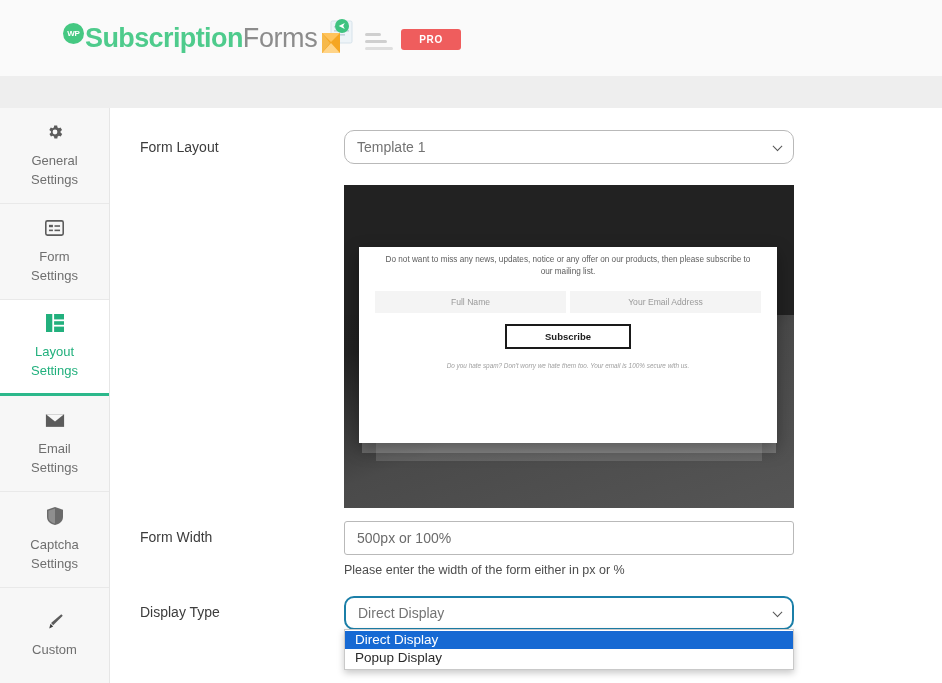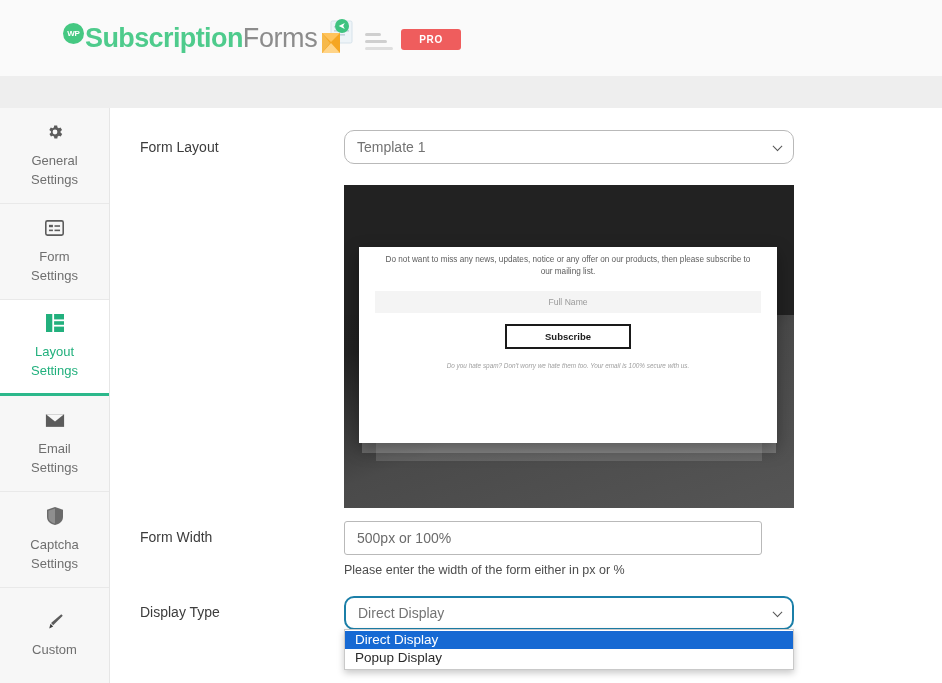--- a/index.html
+++ b/index.html
@@ -92,21 +92,21 @@
     background: #ffffff;
   }
   .row { position: absolute; left: 0; width: 832px; }
   .field-label {
     position: absolute; left: 30px;
     font-size: 14px; color: #3c3c3c;
   }
   .ctl { position: absolute; left: 234px; width: 450px; }
 
   select.styled, input.styled {
-    width: 418px; height: 34px;
+    width: 450px; height: 34px;
     border: 1px solid #b9b9b9; border-radius: 3px;
     background: #ffffff;
     font-family: "Liberation Sans", sans-serif;
     font-size: 14px; color: #3c3c3c;
     padding: 0 12px;
     outline: none;
   }
   .sel-wrap { position: relative; width: 450px; height: 34px; }
   .sel-face {
     width: 450px; height: 34px;
@@ -338,20 +338,21 @@
 
     <div class="preview">
       <div class="deep"></div>
       <div class="ghost g1"></div>
       <div class="ghost g2"></div>
 
       <div class="card">
         <div class="card-sub">Do not want to miss any news, updates, notice or any offer on our products, then please subscribe to our mailing list.</div>
         <div class="card-inputs">
           <div>Full Name</div>
+          <div>Your Email Address</div>
         </div>
         <div class="card-btn">Subscribe</div>
         <div class="card-foot">Do you hate spam? Don't worry we hate them too. Your email is 100% secure with us.</div>
       </div>
     </div>
   </div>
 
   <div class="row" style="top:411px;">
     <span class="field-label" style="top:10px;">Form Width</span>
     <input class="styled" style="position: absolute; left: 234px; top: 2px;" placeholder="500px or 100%">

